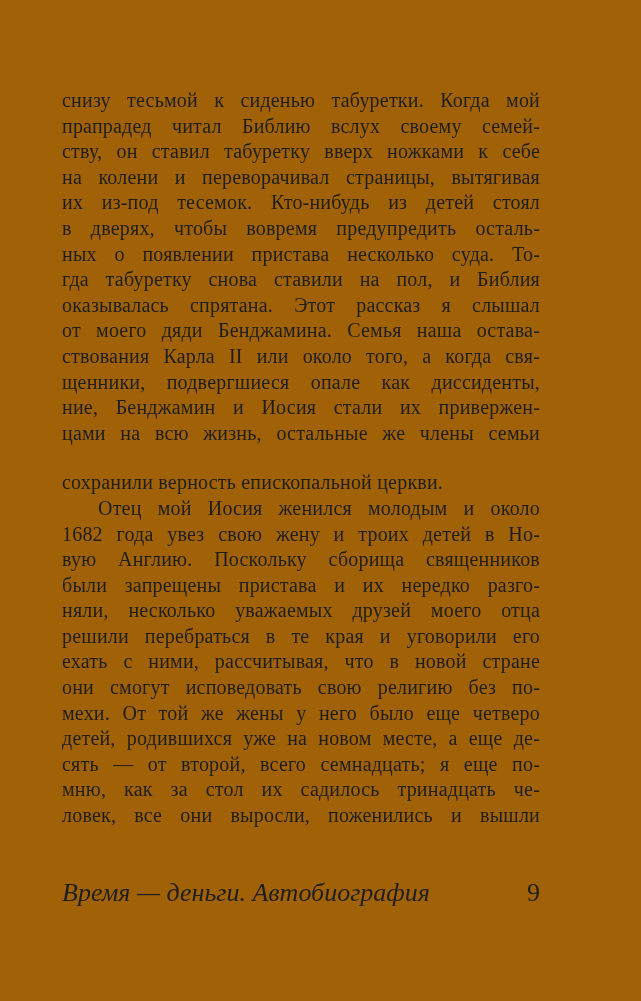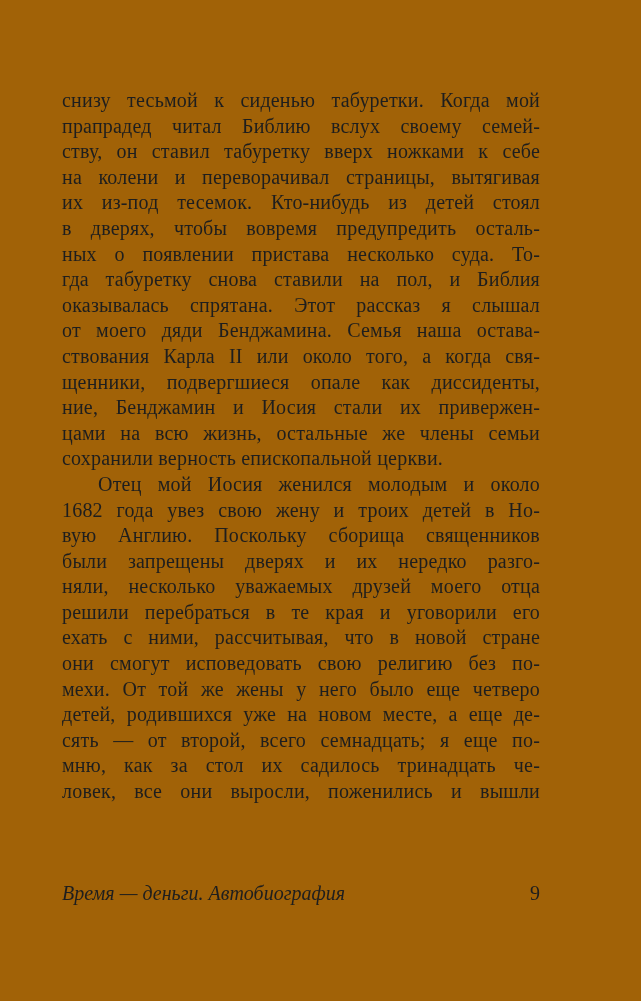--- a/index.html
+++ b/index.html
@@ -24,33 +24,34 @@
   .line {
     font-size: 20px;
     line-height: 25.6px;
     text-align: justify;
     text-align-last: justify;
     letter-spacing: 0.2px;
   }
   .line.no-just {
     text-align: right;
     text-align-last: left;
+    margin-top: 24px;
   }
   .line.indent {
     text-indent: 36px;
   }
   .footer {
     position: absolute;
     left: 62px;
     top: 880px;
     width: 478px;
     display: flex;
     justify-content: space-between;
     align-items: flex-end;
-    font-size: 20px;
+    font-size: 26px;
     line-height: 26px;
   }
   .running-title {
     font-style: italic;
   }
   .page-number {
     font-style: normal;
   }
 </style>
 </head>
@@ -69,21 +70,21 @@
       <div class="line">оказывалась спрятана. Этот рассказ я слышал</div>
       <div class="line">от моего дяди Бенджамина. Семья наша остава-</div>
       <div class="line">ствования Карла II или около того, а когда свя-</div>
       <div class="line">щенники, подвергшиеся опале как диссиденты,</div>
       <div class="line">ние, Бенджамин и Иосия стали их привержен-</div>
       <div class="line">цами на всю жизнь, остальные же члены семьи</div>
       <div class="line no-just">сохранили верность епископальной церкви.</div>
       <div class="line indent">Отец мой Иосия женился молодым и около</div>
       <div class="line">1682 года увез свою жену и троих детей в Но-</div>
       <div class="line">вую Англию. Поскольку сборища священников</div>
-      <div class="line">были запрещены дверях и их нередко разго-</div>
+      <div class="line">были запрещены пристава и их нередко разго-</div>
       <div class="line">няли, несколько уважаемых друзей моего отца</div>
       <div class="line">решили перебраться в те края и уговорили его</div>
       <div class="line">ехать с ними, рассчитывая, что в новой стране</div>
       <div class="line">они смогут исповедовать свою религию без по-</div>
       <div class="line">мехи. От той же жены у него было еще четверо</div>
       <div class="line">детей, родившихся уже на новом месте, а еще де-</div>
       <div class="line">сять — от второй, всего семнадцать; я еще по-</div>
       <div class="line">мню, как за стол их садилось тринадцать че-</div>
       <div class="line">ловек, все они выросли, поженились и вышли</div>
     </div>

